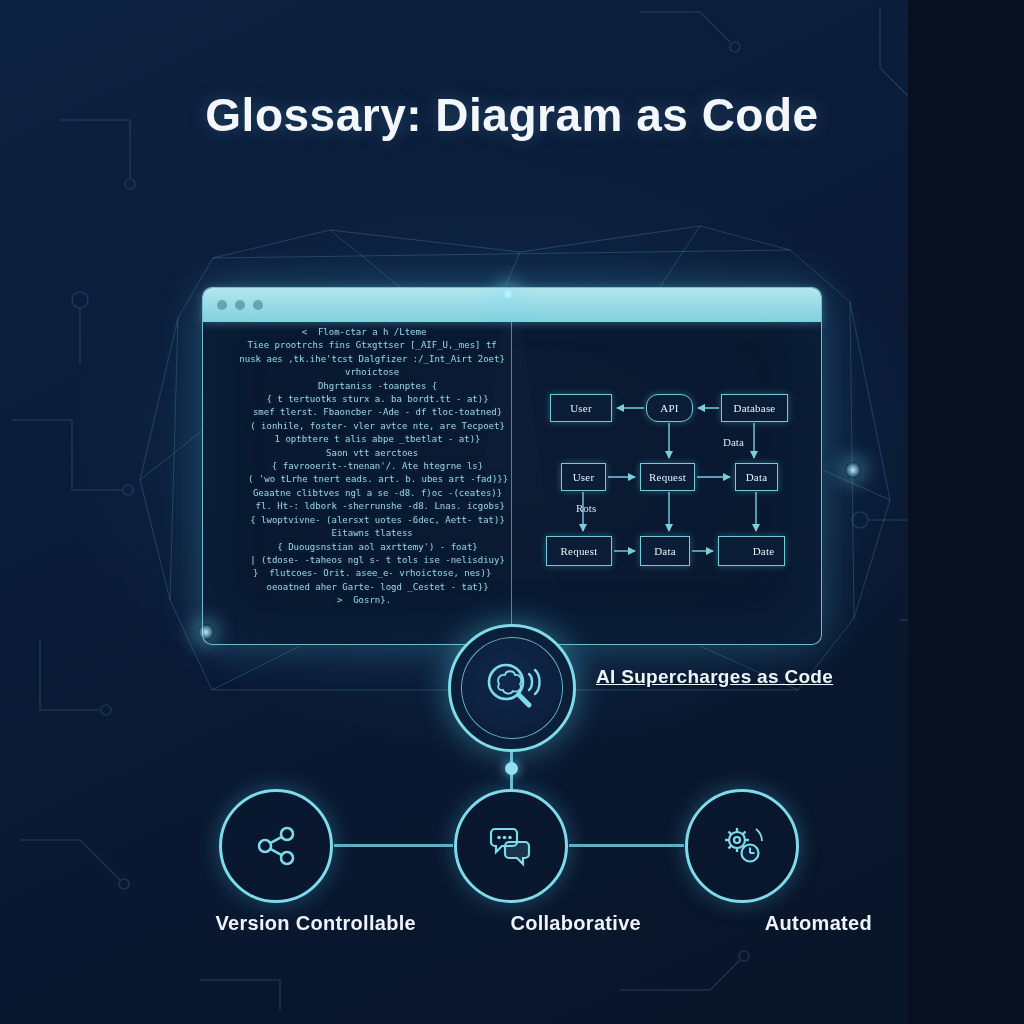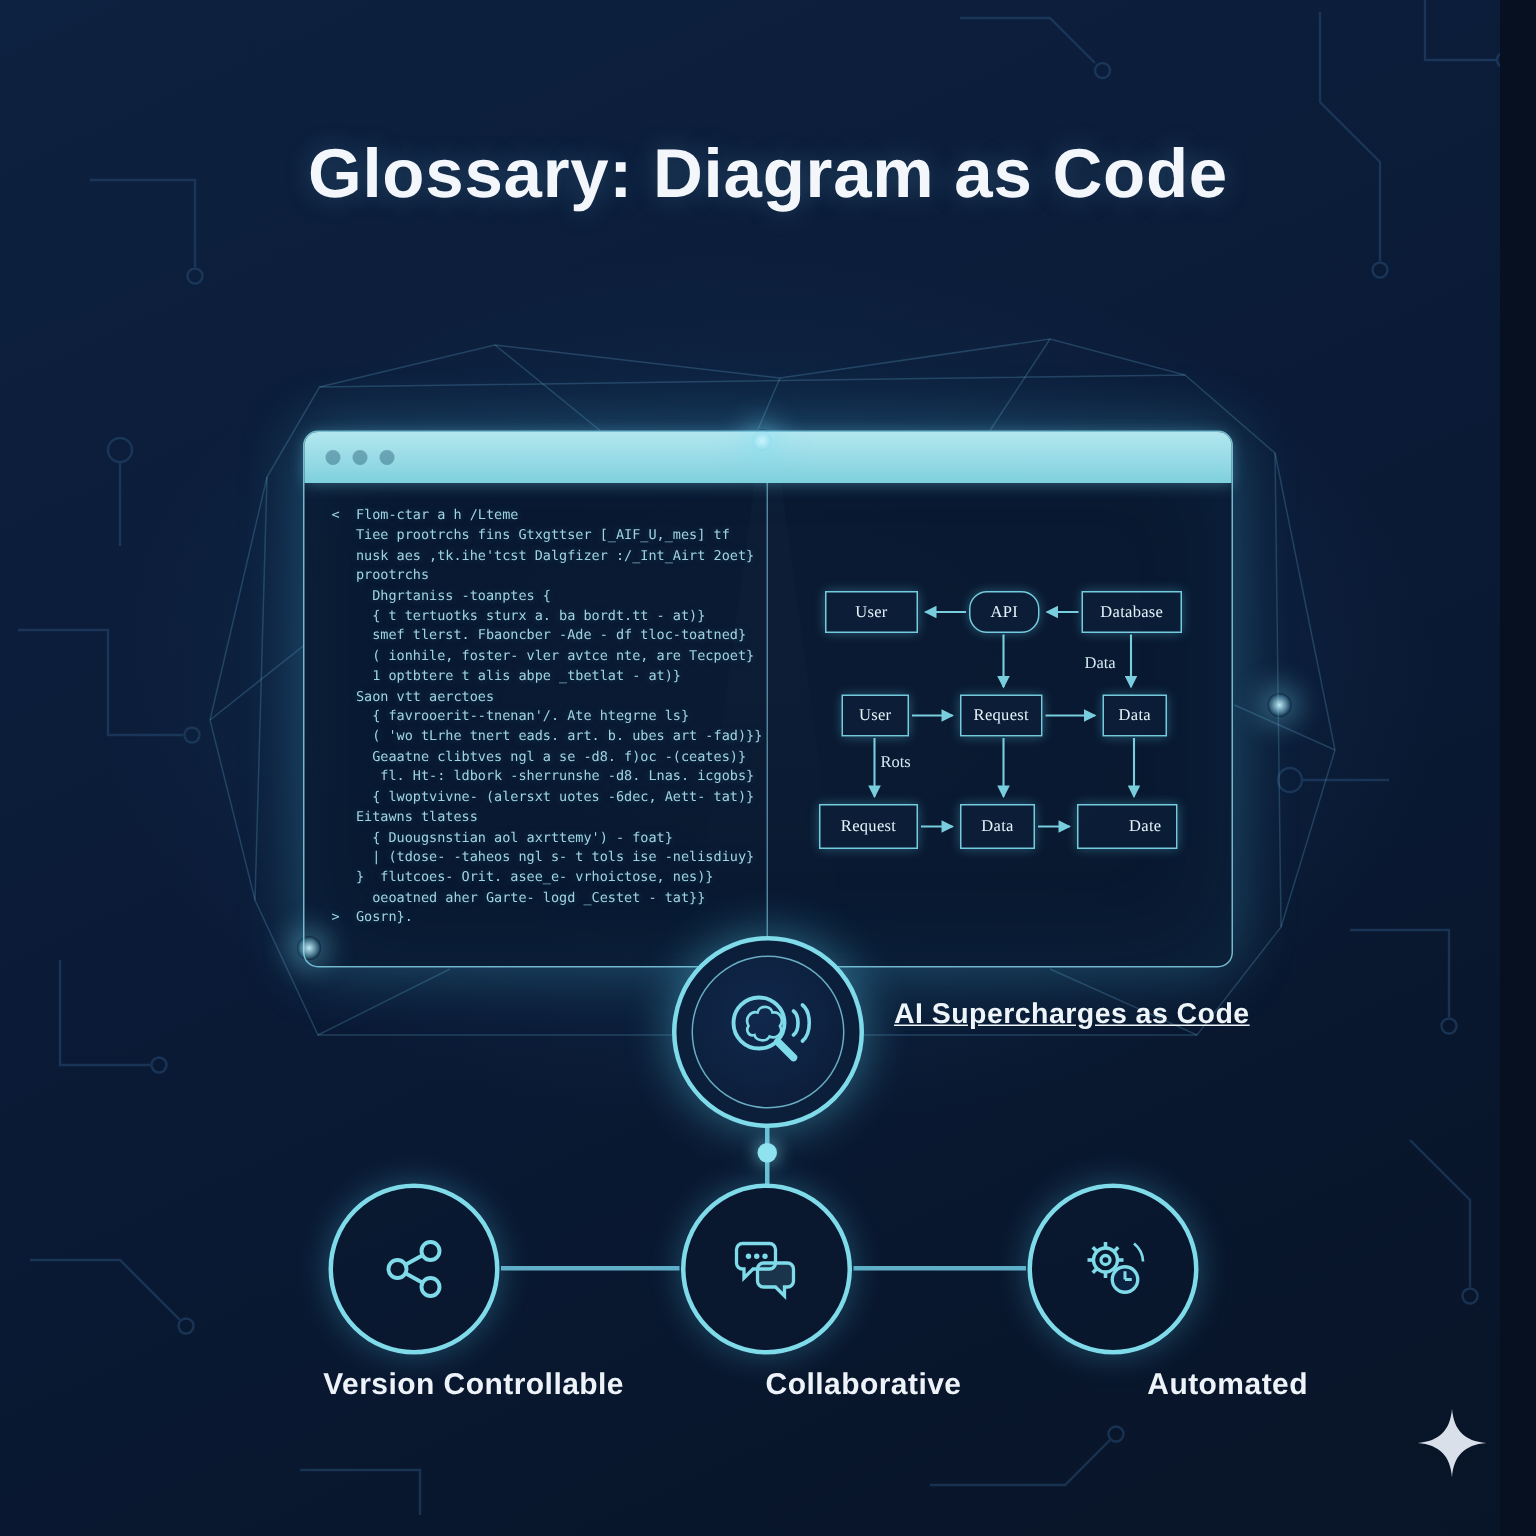--- a/index.html
+++ b/index.html
@@ -1,18 +1,18 @@
 <!DOCTYPE html>
 <html><head>
 <meta charset="utf-8">
 <style>
   * { margin:0; padding:0; box-sizing:border-box; }
   html,body { background:#061020; }
   .stage {
-    position:relative; width:1000px; height:1024px; overflow:hidden;
+    position:relative; width:908px; height:1024px; overflow:hidden;
     font-family:"Liberation Sans", sans-serif;
     background:
       radial-gradient(640px 420px at 512px 460px, rgba(45,120,175,0.22), rgba(0,0,0,0) 70%),
       linear-gradient(155deg, #0d2140 0%, #0a1a35 52%, #081427 100%);
   }
   svg.bg { position:absolute; left:0; top:0; z-index:0; }
   .glow-dot { position:absolute; width:16px; height:16px; border-radius:50%; z-index:3;
     background:radial-gradient(circle, rgba(200,245,255,0.95), rgba(120,215,240,0.35) 55%, rgba(0,0,0,0) 72%);
     box-shadow:0 0 18px 6px rgba(120,220,245,0.35); }
 
@@ -34,21 +34,21 @@
     box-shadow:0 0 42px rgba(80,200,235,0.30), inset 0 0 70px rgba(40,120,170,0.12);
   }
   .titlebar { height:34px; border-radius:9px 9px 0 0;
     background:linear-gradient(#b3e7ef, #7fd0de);
     display:flex; align-items:center; padding-left:14px; gap:8px;
     box-shadow:0 1px 10px rgba(130,220,240,0.35); }
   .wdot { width:10px; height:10px; border-radius:50%; background:rgba(22,74,96,0.38); }
   .winbody { position:absolute; left:0; top:34px; width:618px; height:323px; display:flex; border-radius:0 0 9px 9px; overflow:hidden; }
 
   .code-pane { width:309px; height:100%; border-right:1px solid rgba(140,220,240,0.55);
-    padding:16px 4px 8px 18px; }
+    padding:4px 4px 8px 18px;text-align:center; }
   .code-line { font-family:"DejaVu Sans Mono", monospace; font-size:9px; line-height:13.4px;
     color:#9fd4e2; white-space:pre; text-shadow:0 0 6px rgba(110,200,230,0.25); }
 
   .diagram-pane { position:relative; flex:1; height:100%;font-family:Liberation Serif, serif; }
   .fnode { position:absolute; border:1.5px solid #74cbdd; background:rgba(13,32,60,0.55);
     color:#e2f4f9; font-size:11px; letter-spacing:0.2px;
     display:flex; align-items:center; justify-content:center;
     box-shadow:0 0 7px rgba(100,210,235,0.35); }
   .flabel { position:absolute; color:#cfeaf2; font-size:11px; }
   svg.arrows { position:absolute; left:0; top:0; }
@@ -136,21 +136,21 @@
       <span class="wdot"></span>
       <span class="wdot"></span>
       <span class="wdot"></span>
     </div>
     <div class="winbody">
 
       <div class="code-pane">
         <div class="code-line">&lt;  Flom-ctar a h /Lteme</div>
         <div class="code-line">   Tiee prootrchs fins Gtxgttser [_AIF_U,_mes] tf</div>
         <div class="code-line">   nusk aes ,tk.ihe'tcst Dalgfizer :/_Int_Airt 2oet}</div>
-        <div class="code-line">   prootrchs</div>
+        <div class="code-line">   vrhoictose</div>
         <div class="code-line">     Dhgrtaniss -toanptes {</div>
         <div class="code-line">     { t tertuotks sturx a. ba bordt.tt - at)}</div>
         <div class="code-line">     smef tlerst. Fbaoncber -Ade - df tloc-toatned}</div>
         <div class="code-line">     ( ionhile, foster- vler avtce nte, are Tecpoet}</div>
         <div class="code-line">     1 optbtere t alis abpe _tbetlat - at)}</div>
         <div class="code-line">   Saon vtt aerctoes</div>
         <div class="code-line">     { favrooerit--tnenan'/. Ate htegrne ls}</div>
         <div class="code-line">     ( 'wo tLrhe tnert eads. art. b. ubes art -fad)}}</div>
         <div class="code-line">     Geaatne clibtves ngl a se -d8. f)oc -(ceates)}</div>
         <div class="code-line">      fl. Ht-: ldbork -sherrunshe -d8. Lnas. icgobs}</div>
@@ -184,21 +184,21 @@
             <line x1="180" y1="229" x2="201" y2="229" marker-end="url(#arr)"></line>
           </g>
         </svg>
         <div class="fnode" style="left:38px; top:72px; width:62px; height:28px;">User</div>
         <div class="fnode" style="left:134px; top:72px; width:47px; height:28px;border-radius:12px;">API</div>
         <div class="fnode" style="left:209px; top:72px; width:67px; height:28px;">Database</div>
         <div class="flabel" style="left:211px; top:114px;">Data</div>
         <div class="fnode" style="left:49px; top:141px; width:45px; height:28px;">User</div>
         <div class="fnode" style="left:128px; top:141px; width:55px; height:28px;">Request</div>
         <div class="fnode" style="left:223px; top:141px; width:43px; height:28px;">Data</div>
-        <div class="flabel" style="left:75px; top:180px;">Rots</div>
+        <div class="flabel" style="left:64px; top:180px;">Rots</div>
         <div class="fnode" style="left:34px; top:214px; width:66px; height:30px;">Request</div>
         <div class="fnode" style="left:128px; top:214px; width:50px; height:30px;">Data</div>
         <div class="fnode" style="left:206px; top:214px; width:67px; height:30px;padding-left:24px;">Date</div>
       </div>
 
     </div>
   </div>
 
   <div class="badge">
     <div class="badge-inner">

